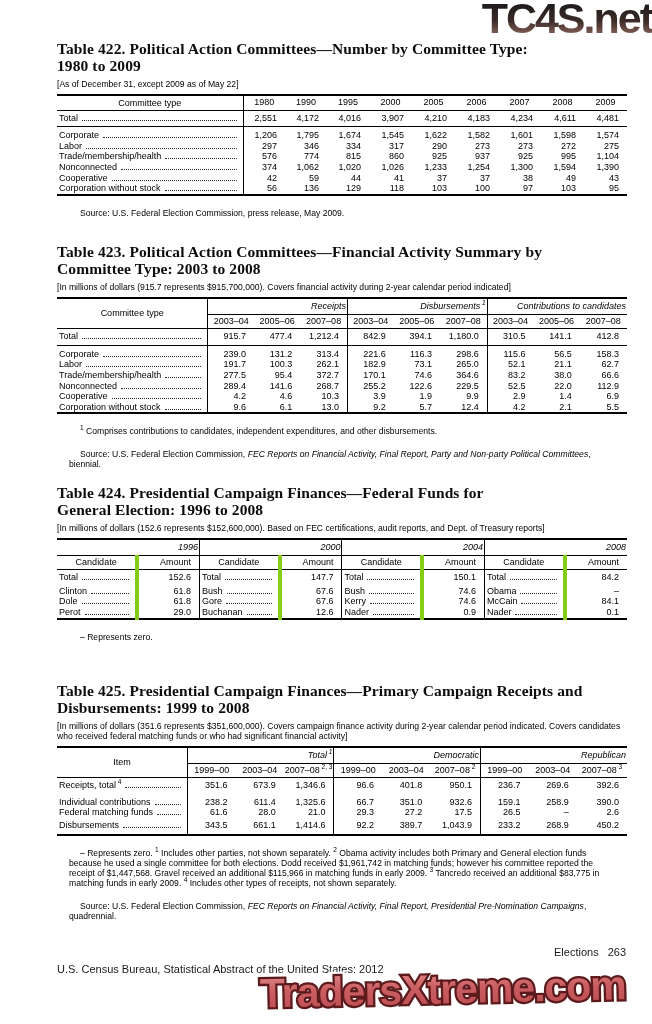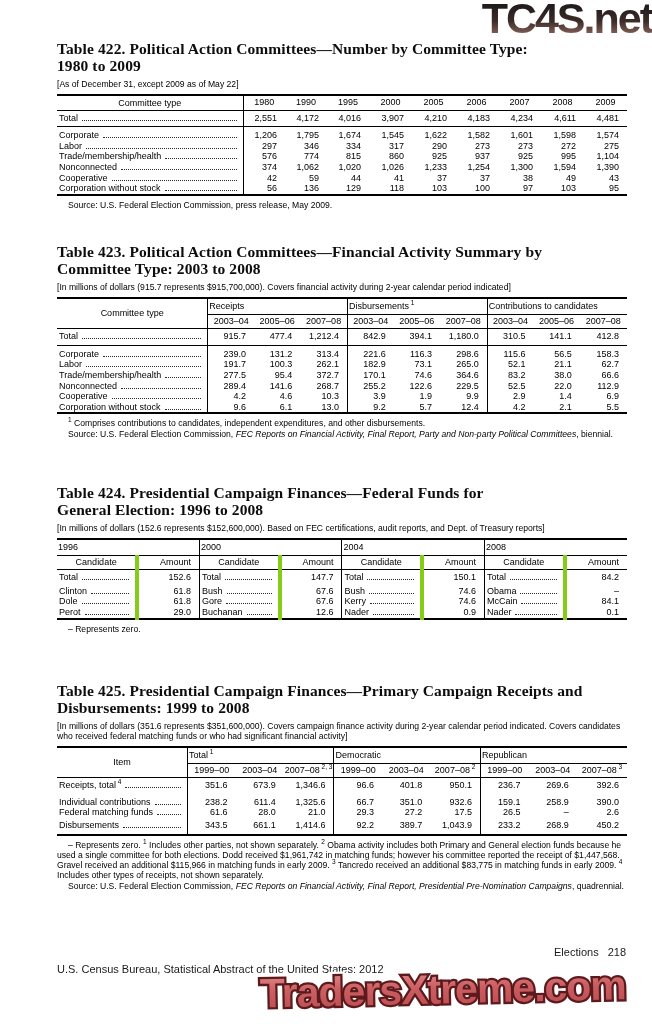--- a/index.html
+++ b/index.html
@@ -11,35 +11,35 @@
   .ttl{font-family:"Liberation Serif",serif;font-size:15.5px;font-weight:bold;
        line-height:17px;margin:0 0 5px 0;color:#0d0d0d;letter-spacing:.1px;}
   .bracket{font-size:8.6px;margin:0 0 5px 0;line-height:10px;}
   
   table.dtable{border-collapse:collapse;width:100%;table-layout:fixed;
       border-top:2px solid #000;border-bottom:2px solid #000;font-size:9px;}
   .dtable th,.dtable td{font-weight:normal;padding:0 2px;line-height:10.6px;vertical-align:bottom;}
   .dtable .hb{border-bottom:1px solid #000;}
   .dtable .vr{border-left:1px solid #000;}
   .dtable .vr2{border-left:4px solid #84cc16;}
-  .dtable .grp{text-align:left;padding:2px 1px;vertical-align:middle;}
+  .dtable .grp{text-align:right;padding:2px 1px;vertical-align:middle;font-style:italic;}
   .dtable .sub{text-align:center;padding:1px 0 2px;}
   .dtable .stub{text-align:center;vertical-align:middle;}
   .dtable .num{text-align:right;padding-right:8px;}
   .dtable tr.b{font-weight:bold;}
   .dtable tr.b td{padding-top:2px;padding-bottom:3px;}
   .dtable tr.rule td{border-bottom:1px solid #000;}
   .dtable tr.rule + tr td{padding-top:3px;margin-left:24px;}
   .dtable tr.gap td{padding-top:3px;}
   .rl{display:flex;align-items:baseline;}
   .lbl{white-space:nowrap;}
   .dots{flex:1;margin:0 4px 2px 4px;border-bottom:1.6px dotted #2a2a2a;min-width:4px;}
   sup{font-size:6.5px;line-height:0;}
   .fnotes{margin-top:4px;font-size:8.6px;line-height:10.3px;}
-  .fnotes p{margin:0;text-indent:11px;}
+  .fnotes p{margin:12px;text-indent:11px;}
   .it{font-style:italic;}
   
   .pageno{position:absolute;top:946px;right:26px;font-size:11px;color:#1a1a1a;}
   .pageno span{margin-left:9px;}
   .srcline{position:absolute;top:963px;left:57px;font-size:11px;color:#1a1a1a;}
   
   .wm{font-weight:bold;white-space:nowrap;pointer-events:none;}
   #wm-top{position:absolute;top:-6px;right:0px;font-size:43px;letter-spacing:-2px;
       background:linear-gradient(180deg,#191919 15%,#3c2b28 55%,#8a655c 85%,#b79a92 100%);
       -webkit-background-clip:text;background-clip:text;color:transparent;
@@ -659,21 +659,21 @@
             </tr>
           </tbody>
         </table>
       </div>
     <div class="fnotes">
         <p><span>– Represents zero. </span><sup>1</sup><span> Includes other parties, not shown separately. </span><sup>2</sup><span> Obama activity includes both Primary and General election funds because he used a single committee for both elections. Dodd received $1,961,742 in matching funds; however his committee reported the receipt of $1,447,568. Gravel received an additional $115,966 in matching funds in early 2009. </span><sup>3</sup><span> Tancredo received an additional $83,775 in matching funds in early 2009. </span><sup>4</sup><span> Includes other types of receipts, not shown separately.</span></p>
         <p><span>Source: U.S. Federal Election Commission, </span><span class="it">FEC Reports on Financial Activity, Final Report, Presidential Pre-Nomination Campaigns</span><span>, quadrennial.</span></p>
       </div>
   </section>
 
-  <div class="pageno"><span style="margin:0">Elections</span><span>218</span></div>
+  <div class="pageno"><span style="margin:0">Elections</span><span>263</span></div>
   <div class="srcline">U.S. Census Bureau, Statistical Abstract of the United States: 2012</div>
 
   <div class="wm" id="wm-top">TC4S.net</div>
 
 
   <div class="wm wm-stack" id="wm-bot">
     <span class="glow">TradersXtreme.com</span>
     <span class="edge">TradersXtreme.com</span>
     <span class="fill">TradersXtreme.com</span>
   </div>

